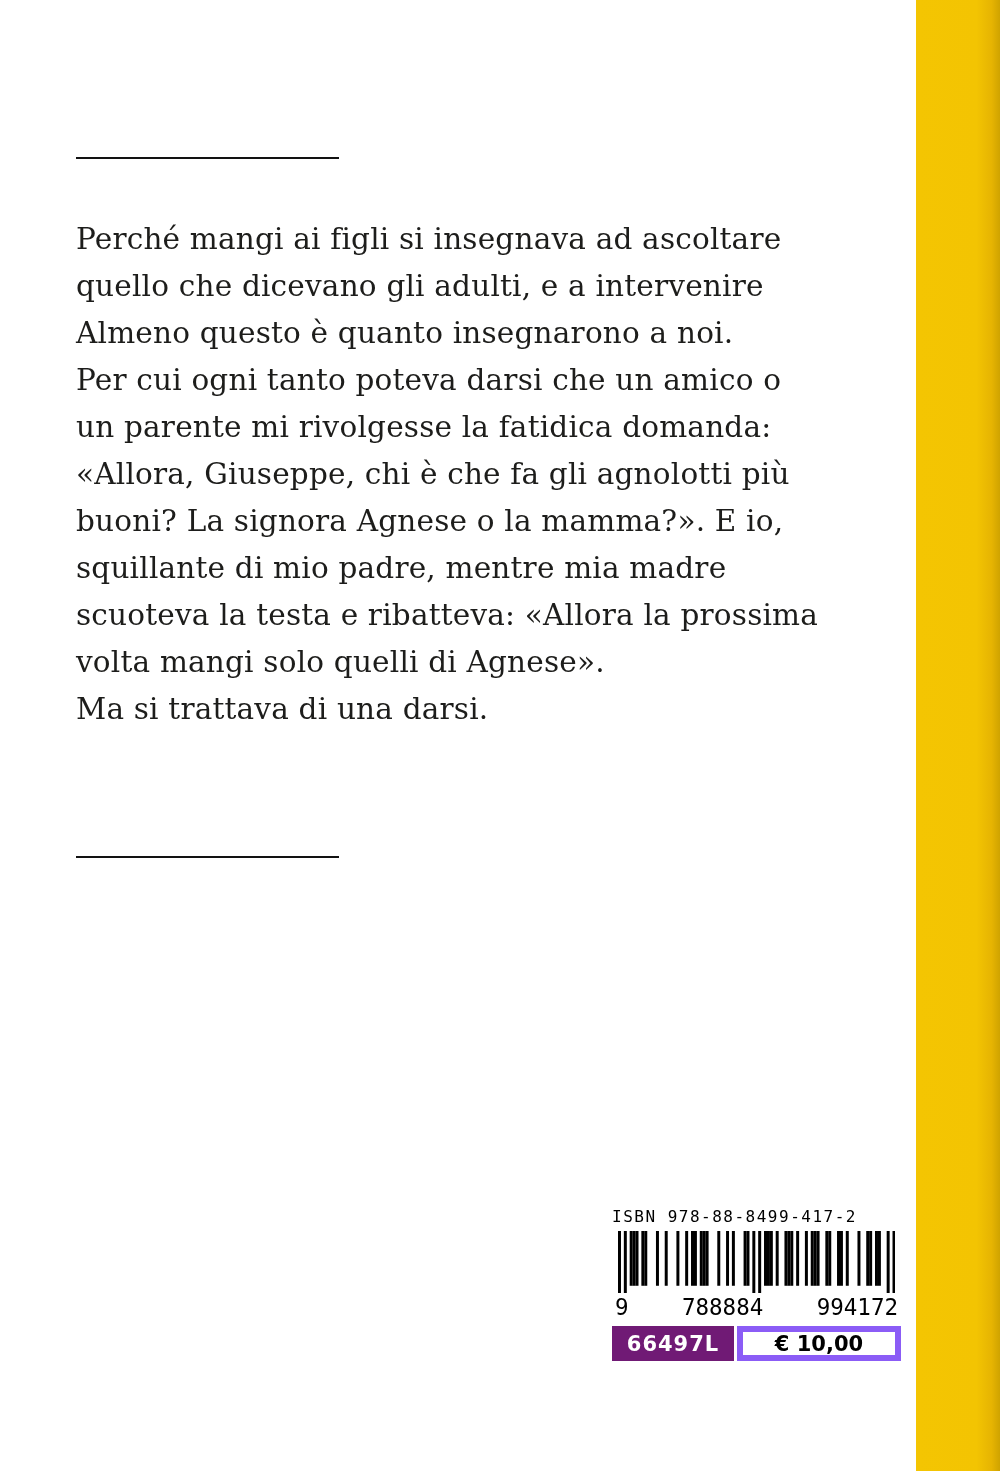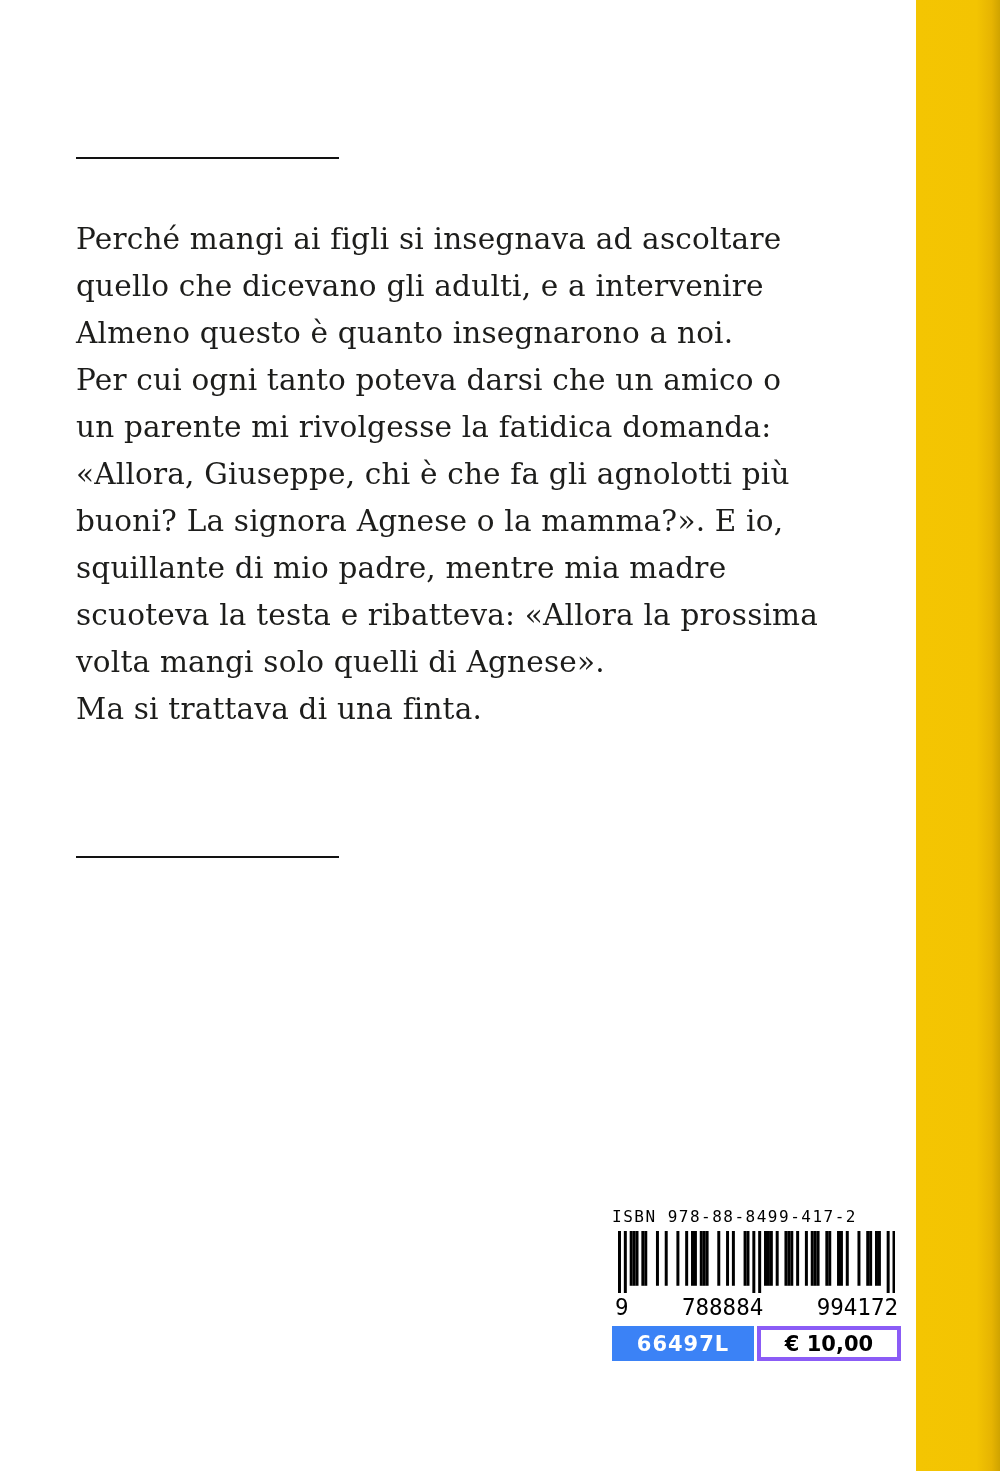--- a/index.html
+++ b/index.html
@@ -46,29 +46,29 @@
   .bars{display:block;width:96%;height:62px;margin:0 auto;fill:#000;}
   .digits{
     display:flex;justify-content:space-between;
     font-family:"DejaVu Sans Mono","Liberation Mono",monospace;
     font-size:22.5px;line-height:26px;
     color:#000;
     padding:0 3px;margin-top:1px;
   }
   .price-row{display:flex;margin-top:6px;height:35px;}
   .code-box{
-    width:142px;background:#3b82f6;color:#fff;
+    width:122px;background:#701a75;color:#fff;
     display:flex;align-items:center;justify-content:center;
     font-family:"DejaVu Sans","Liberation Sans",sans-serif;
     font-weight:bold;font-size:21px;letter-spacing:1px;
   }
   .price-box{
     flex:1;margin-left:3px;
     background:#fff;color:#000;
-    border:4px solid #8b5cf6;box-sizing:border-box;
+    border:6px solid #8b5cf6;box-sizing:border-box;
     display:flex;align-items:center;justify-content:center;
     font-family:"DejaVu Sans","Liberation Sans",sans-serif;
     font-weight:bold;font-size:21px;
   }
 </style>
 </head>
 <body>
 
 <div class="page">
 
@@ -80,21 +80,21 @@
     <div class="line">Perché mangi ai figli si insegnava ad ascoltare</div>
     <div class="line">quello che dicevano gli adulti, e a intervenire</div>
     <div class="line">Almeno questo è quanto insegnarono a noi.</div>
     <div class="line">Per cui ogni tanto poteva darsi che un amico o</div>
     <div class="line">un parente mi rivolgesse la fatidica domanda:</div>
     <div class="line">«Allora, Giuseppe, chi è che fa gli agnolotti più</div>
     <div class="line">buoni? La signora Agnese o la mamma?». E io,</div>
     <div class="line">squillante di mio padre, mentre mia madre</div>
     <div class="line">scuoteva la testa e ribatteva: «Allora la prossima</div>
     <div class="line">volta mangi solo quelli di Agnese».</div>
-    <div class="line">Ma si trattava di una finta.</div>
+    <div class="line">Ma si trattava di una darsi.</div>
   </div>
 
   <div class="rule rule-bottom"></div>
 
   <div class="barcode-panel">
     <div class="isbn">ISBN 978-88-8499-417-2</div>
     <svg class="bars" id="bars" viewBox="0 0 95 60" preserveAspectRatio="none">
         <rect x="0" y="0" width="1.02" height="60"></rect>
         <rect x="2" y="0" width="1.02" height="60"></rect>
         <rect x="4" y="0" width="1.02" height="53"></rect>

